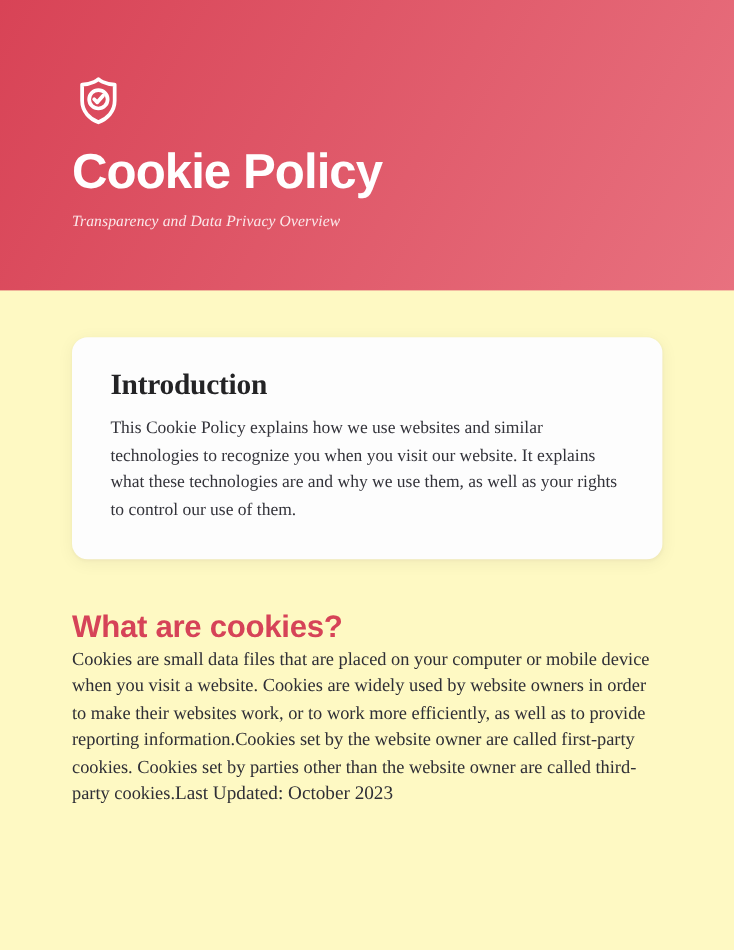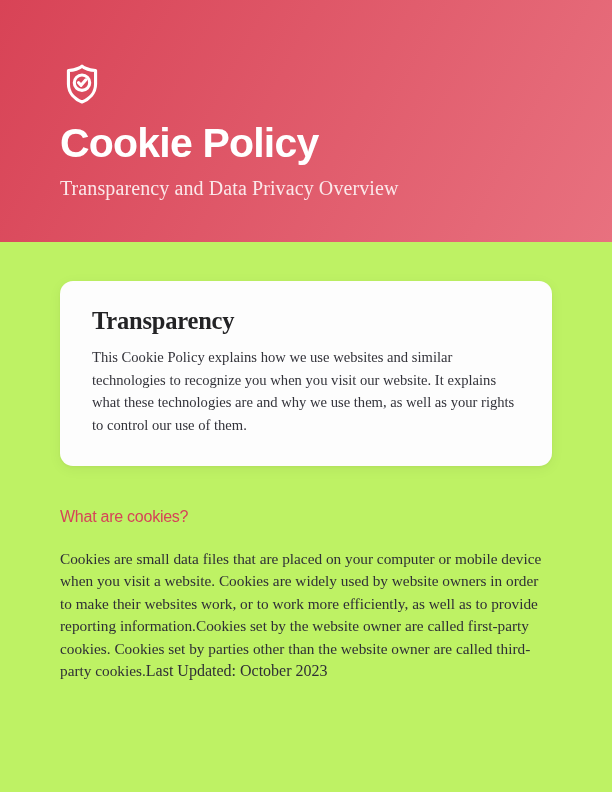--- a/index.html
+++ b/index.html
@@ -13,21 +13,21 @@
     background: #f7f7f8;
     font-family: "Liberation Serif", serif;
     -webkit-font-smoothing: antialiased;
     overflow: hidden;
   }
 
   .page {
     position: relative;
     width: 612px;
     height: 792px;
-    background: #bef264;
+    background: #fef9c3;
     overflow: hidden;
   }
 
   
   .hero {
     position: relative;
     width: 612px;
     height: 242px;
     background: linear-gradient(118deg, #d8success 0%, #e8727f 100%);
     background: linear-gradient(118deg, #d84356 0%, #e8717f 100%);
@@ -55,21 +55,22 @@
     font-weight: 700;
     font-size: 41px;
     line-height: 1.05;
     letter-spacing: -0.8px;
     color: #ffffff;
     margin-bottom: 11px;
   }
 
   .hero-subtitle {
     font-family: "Liberation Serif", serif;
-    font-size: 20px;
+    font-style: italic;
+    font-size: 13px;
     line-height: 1.25;
     color: #fbe8ea;
     letter-spacing: 0.1px;
   }
 
   
   .content {
     position: relative;
     padding: 0 60px;
   }
@@ -100,26 +101,25 @@
     line-height: 22.6px;
     color: #33333a;
   }
 
   .section {
     margin-top: 41px;
   }
 
   .section-heading {
     font-family: "Liberation Sans", sans-serif;
-    font-weight: 400;
-    font-size: 16px;
+    font-weight: 700;
+    font-size: 26px;
     line-height: 1.2;
     color: #d64358;
     letter-spacing: -0.25px;
-    margin-bottom: 21px;
   }
 
   .section-body {
     font-family: "Liberation Serif", serif;
     font-size: 15.3px;
     line-height: 22.6px;
     color: #2f2f36;
   }
 
   .meta-inline {
@@ -147,21 +147,21 @@
 
       <h1 class="hero-title">Cookie Policy</h1>
 
       <div class="hero-subtitle">Transparency and Data Privacy Overview</div>
     </div>
   </div>
 
   <div class="content">
 
     <div class="card">
-      <h2 class="card-title">Transparency</h2>
+      <h2 class="card-title">Introduction</h2>
       <p class="card-text">This Cookie Policy explains how we use websites and similar technologies to recognize you when you visit our website. It explains what these technologies are and why we use them, as well as your rights to control our use of them.</p>
     </div>
 
     <div class="section">
       <h2 class="section-heading">What are cookies?</h2>
       <p class="section-body"><span>Cookies are small data files that are placed on your computer or mobile device when you visit a website. Cookies are widely used by website owners in order to make their websites work, or to work more efficiently, as well as to provide reporting information.Cookies set by the website owner are called first-party cookies. Cookies set by parties other than the website owner are called third-party cookies.</span><span class="meta-inline">Last Updated: October 2023</span></p>
     </div>
 
   </div>
 </div>

